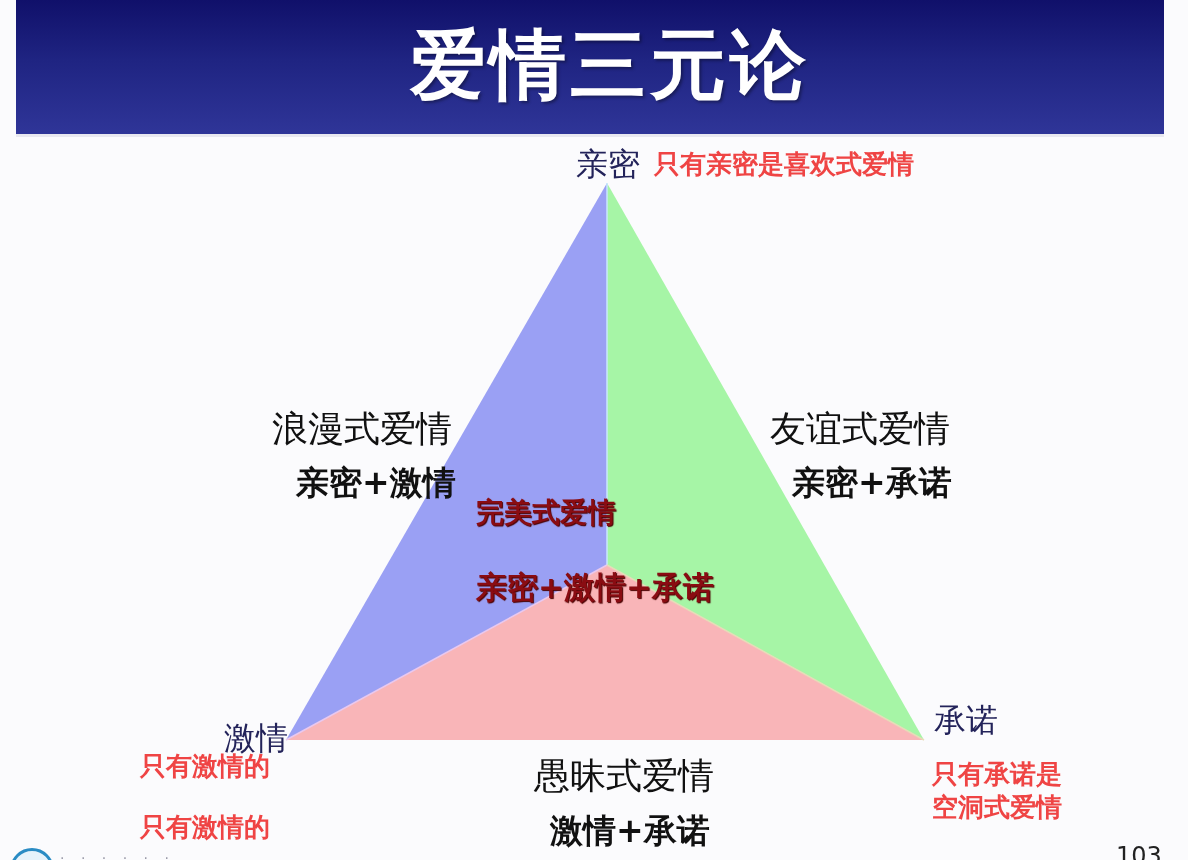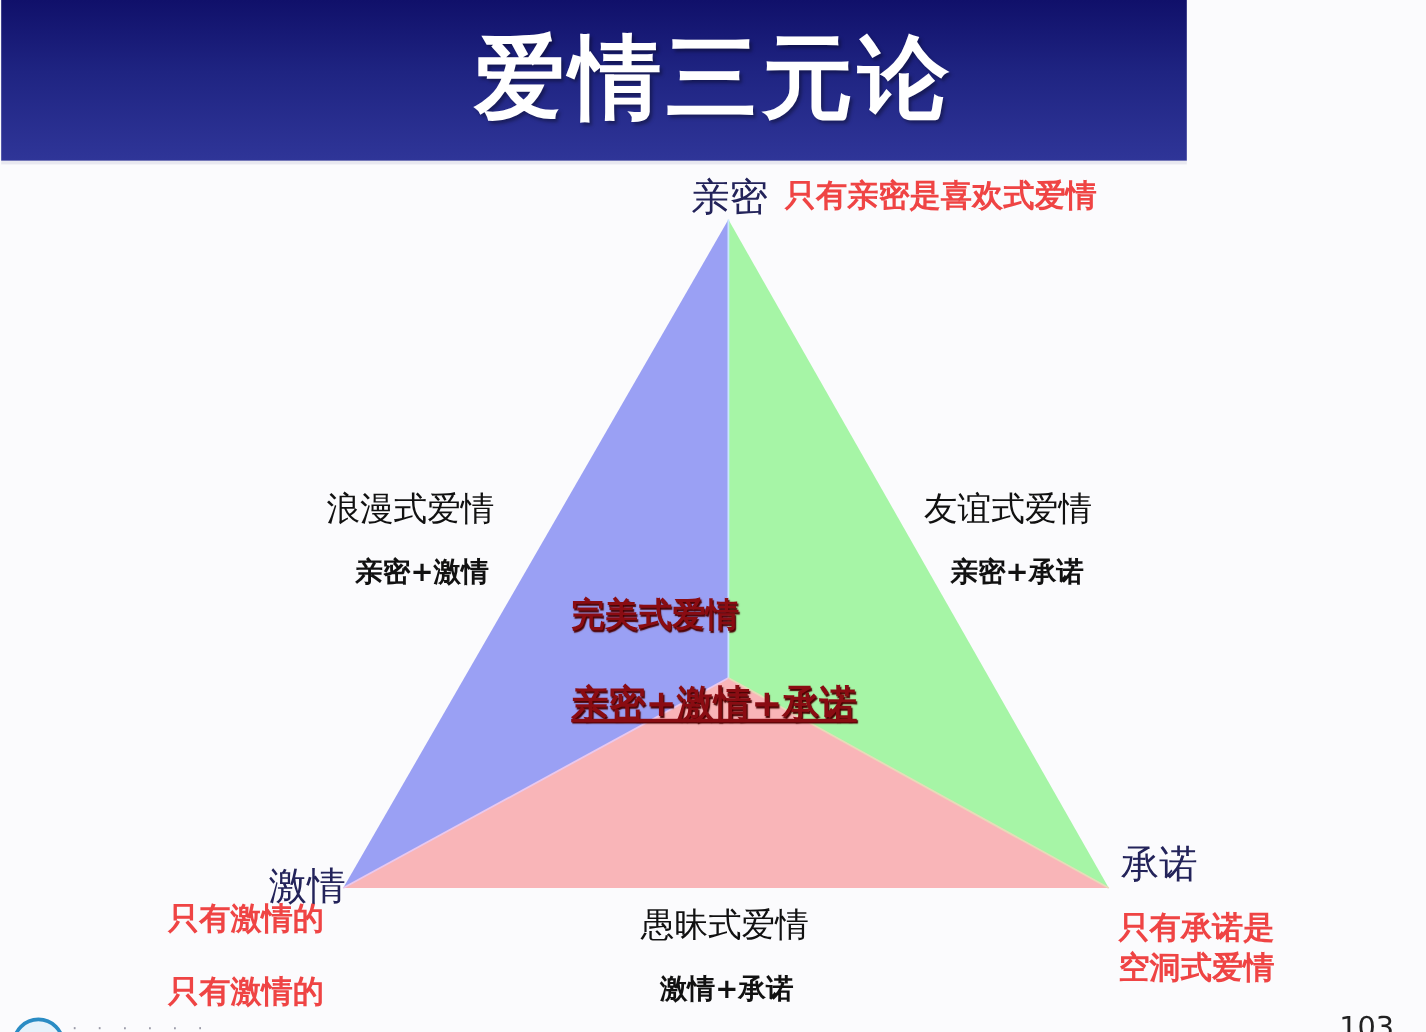--- a/index.html
+++ b/index.html
@@ -2,36 +2,36 @@
 <html><head>
 <meta charset="utf-8">
 <style>
   html, body { margin:0; padding:0; }
   body {
     width:1188px; height:860px; position:relative; overflow:hidden;
     background:#fbfbfd;
     font-family:"DejaVu Sans", "Liberation Sans", sans-serif;
   }
   .header {
-    position:absolute; left:1px; top:0; width:988px; height:134px;
+    position:absolute; left:16px; top:0; width:1148px; height:134px;
     background:linear-gradient(180deg,#10106a 0%,#1f2482 45%,#2f3598 100%);
     border-bottom:3px solid #e8e8f0;
   }
   .title {
     position:absolute; left:0; width:1188px; top:20px; text-align:center;
     color:#ffffff; font-size:76px; font-weight:bold; letter-spacing:4px;
     line-height:90px;
     text-shadow:2px 2px 3px rgba(0,0,0,0.35);
   }
   svg.tri { position:absolute; left:0; top:0; }
   .lbl { position:absolute; white-space:nowrap; line-height:1.15; }
   .vertex { color:#23235a; font-size:32px; }
   .note { color:#ef4444; font-size:26px; font-weight:bold; }
-  .type { color:#111; font-size:28px; }
-  .combo { color:#111; font-size:23px; font-weight:bold; }
+  .type { color:#111; font-size:36px; }
+  .combo { color:#111; font-size:33px; font-weight:bold; }
   .center-type { color:#8a0c12; font-size:28px; font-weight:bold;
     text-shadow:1px 1px 1px #4a0000; }
   .center-combo { color:#8a0c12; font-size:31px; font-weight:bold;
     text-shadow:1px 1px 1px #4a0000; }
   .pagenum { color:#222; font-size:24px; }
   .logo { position:absolute; left:10px; top:848px; width:38px; height:38px;
     border-radius:50%; border:3px solid #2a8cc4; background:#e6f3fb; }
   .footer-text { position:absolute; left:60px; top:850px; color:#9a9aa8; font-size:14px; letter-spacing:6px; }
 </style>
 </head>
@@ -53,21 +53,21 @@
 <div class="lbl vertex" style="left:576px; top:146px;">亲密</div>
 <div class="lbl note" style="left:654px; top:150px;">只有亲密是喜欢式爱情</div>
 
 <div class="lbl type" style="left:272px; top:408px;">浪漫式爱情</div>
 <div class="lbl combo" style="left:296px; top:464px;">亲密+激情</div>
 
 <div class="lbl type" style="left:770px; top:408px;">友谊式爱情</div>
 <div class="lbl combo" style="left:792px; top:464px;">亲密+承诺</div>
 
 <div class="lbl center-type" style="left:476px; top:497px;">完美式爱情</div>
-<div class="lbl center-combo" style="left:476px; top:570px;text-decoration:underline;">亲密+激情+承诺</div>
+<div class="lbl center-combo" style="left:476px; top:570px;">亲密+激情+承诺</div>
 
 <div class="lbl vertex" style="left:224px; top:720px;">激情</div>
 <div class="lbl note" style="left:140px; top:752px;">只有激情的</div>
 <div class="lbl note" style="left:140px; top:813px;">只有激情的</div>
 
 <div class="lbl vertex" style="left:934px; top:702px;text-align:center;">承诺</div>
 <div class="lbl note" style="left:932px; top:760px;">只有承诺是</div>
 <div class="lbl note" style="left:932px; top:793px;">空洞式爱情</div>
 
 <div class="lbl type" style="left:534px; top:755px;">愚昧式爱情</div>

